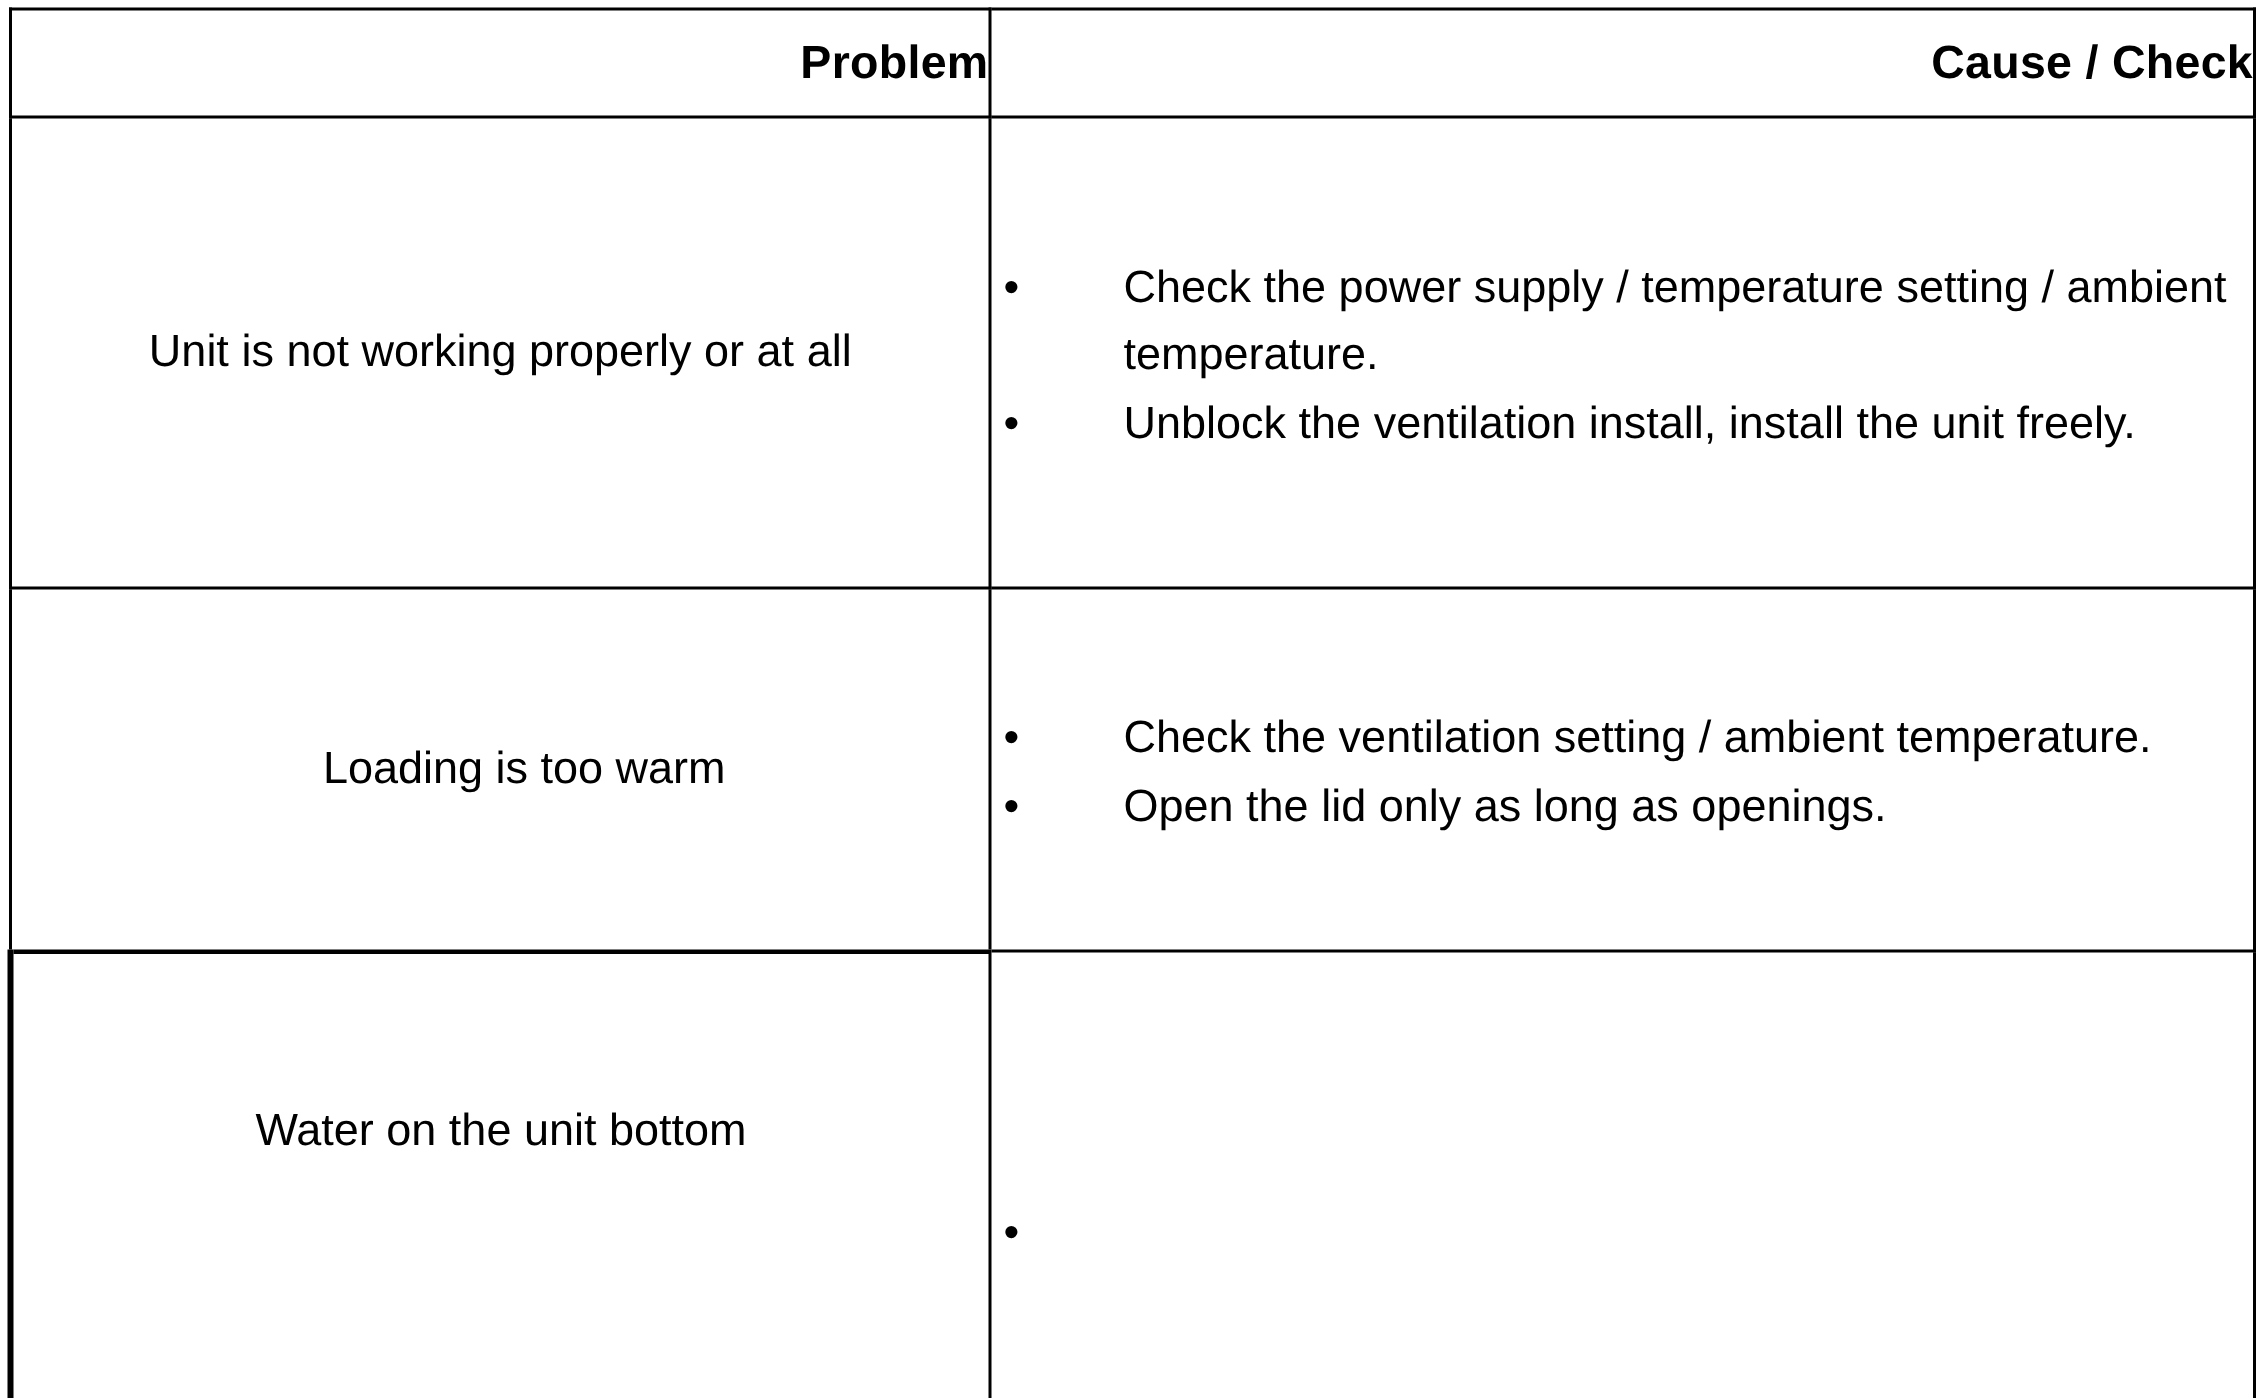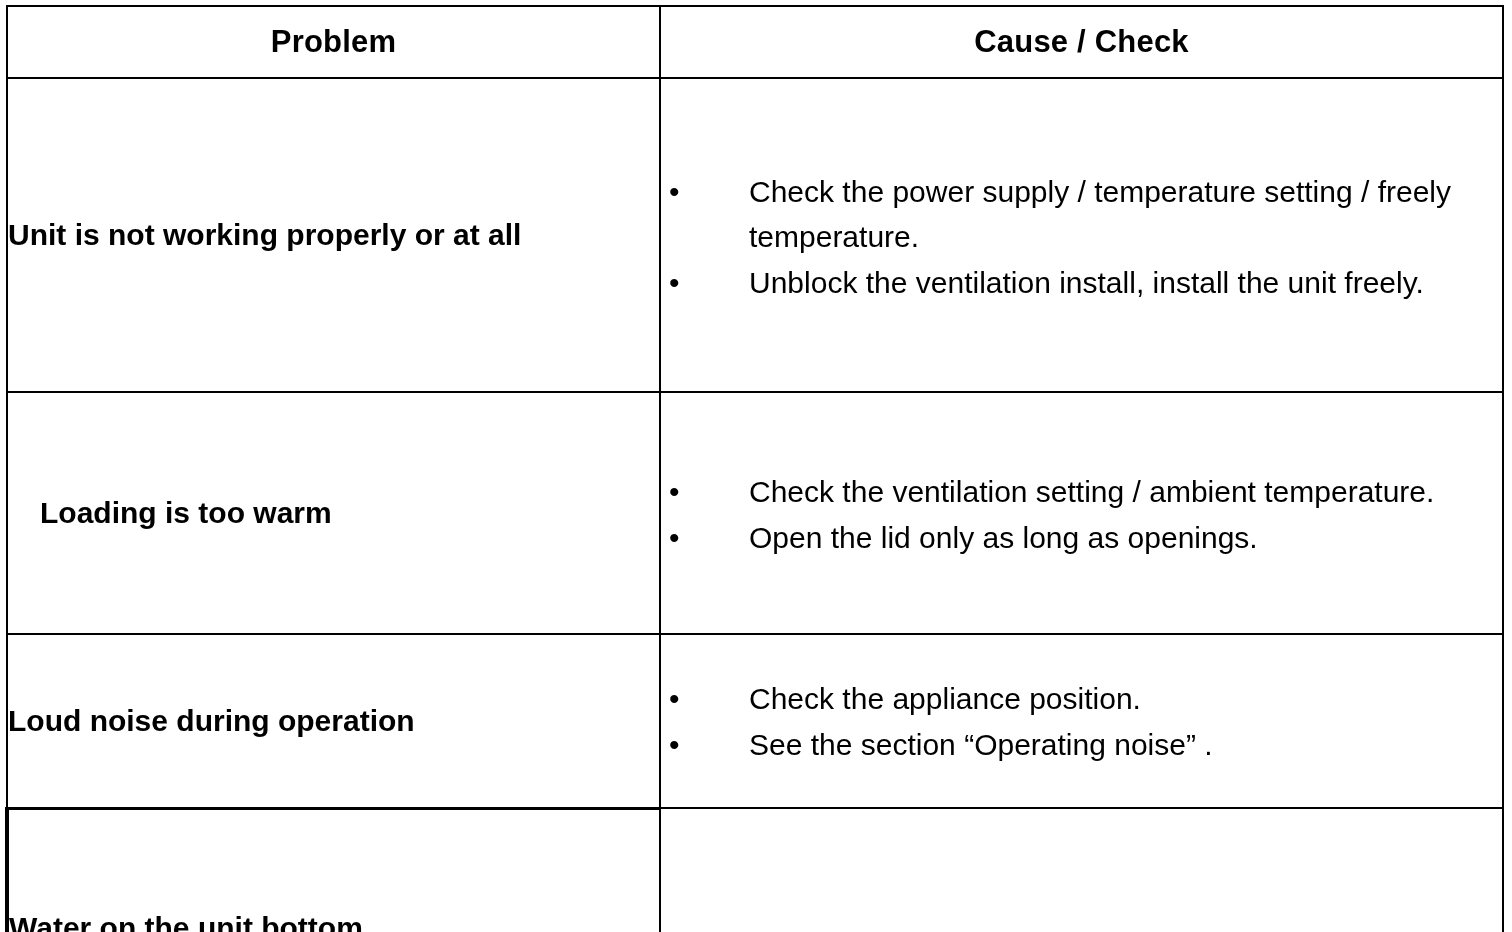--- a/index.html
+++ b/index.html
@@ -39,40 +39,40 @@
     padding: 0;
     background: #ffffff;
   }
 
   col.col-problem { width: 653px; }
   col.col-cause   { width: 843px; }
 
   
   .header-row th {
     height: 70px;
-    text-align: center;
+    text-align: right;
   }
   .header-label {
     font-size: 31px;
     font-weight: bold;
     letter-spacing: .2px;
     line-height: 1.1;
     display: block;
   }
 
   
   .problem-cell {
     padding: 0 4px 0 2px;
   }
   .problem-text {
     font-size: 30px;
     line-height: 1.45;
-    font-weight: bold;
+    font-weight: normal;
     display: block;
-    text-align: left;
+    text-align: center;
   }
 
   
   .r1 .problem-cell { vertical-align: middle; }
   .r2 .problem-cell { vertical-align: middle; padding-left: 32px; }
   .r3 .problem-cell { vertical-align: middle; }
   .r4 .problem-cell { vertical-align: top; padding-top: 96px; }
 
   
   .cause-cell {
@@ -140,21 +140,21 @@
     <tbody>
 
       <tr class="r1">
         <td class="problem-cell">
           <span class="problem-text">Unit is not working properly or at all</span>
         </td>
         <td class="cause-cell">
           <ul class="bullet-list">
             <li class="bullet-item">
               <span class="bullet-dot">•</span>
-              <span>Check the power supply / temperature setting / freely temperature.</span>
+              <span>Check the power supply / temperature setting / ambient temperature.</span>
             </li>
             <li class="bullet-item">
               <span class="bullet-dot">•</span>
               <span>Unblock the ventilation install, install the unit freely.</span>
             </li>
           </ul>
         </td>
       </tr>
 
       <tr class="r2">
@@ -168,37 +168,20 @@
               <span>Check the ventilation setting / ambient temperature.</span>
             </li>
             <li class="bullet-item">
               <span class="bullet-dot">•</span>
               <span>Open the lid only as long as openings.</span>
             </li>
           </ul>
         </td>
       </tr>
 
-      <tr class="r3">
-        <td class="problem-cell">
-          <span class="problem-text">Loud noise during operation</span>
-        </td>
-        <td class="cause-cell">
-          <ul class="bullet-list">
-            <li class="bullet-item">
-              <span class="bullet-dot">•</span>
-              <span>Check the appliance position.</span>
-            </li>
-            <li class="bullet-item">
-              <span class="bullet-dot">•</span>
-              <span>See the section “Operating noise” .</span>
-            </li>
-          </ul>
-        </td>
-      </tr>
 
       <tr class="r4">
         <td class="problem-cell">
           <span class="problem-text">Water on the unit bottom</span>
         </td>
         <td class="cause-cell">
           <ul class="bullet-list">
             <li class="bullet-item">
               <span class="bullet-dot">•</span>
 

